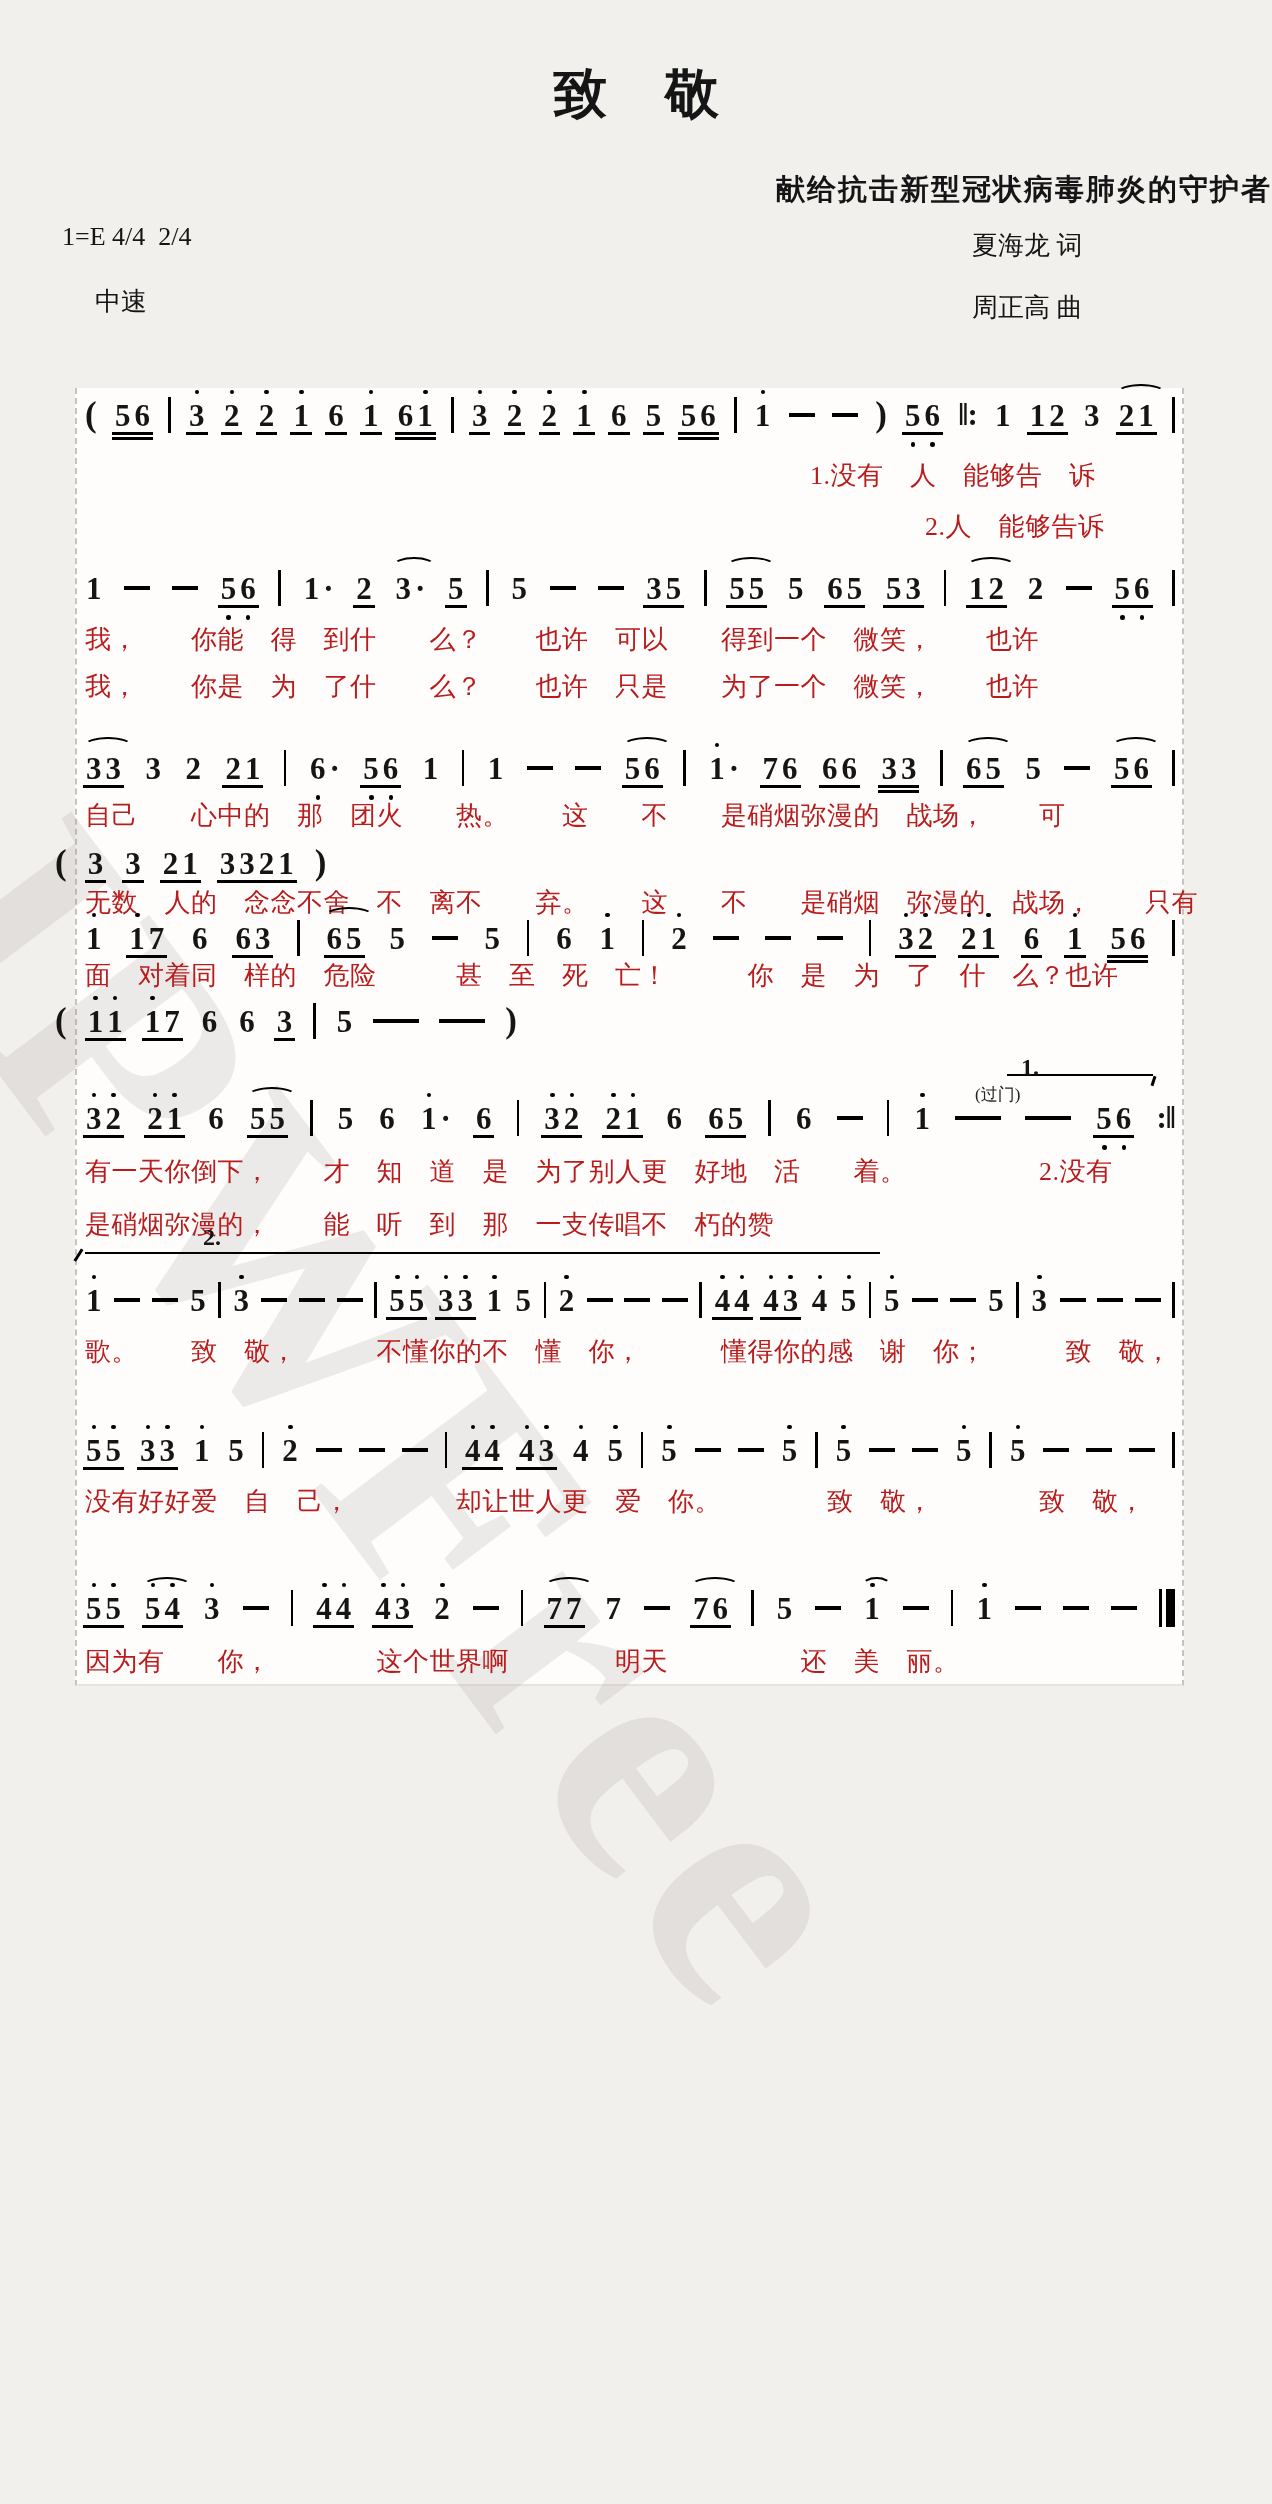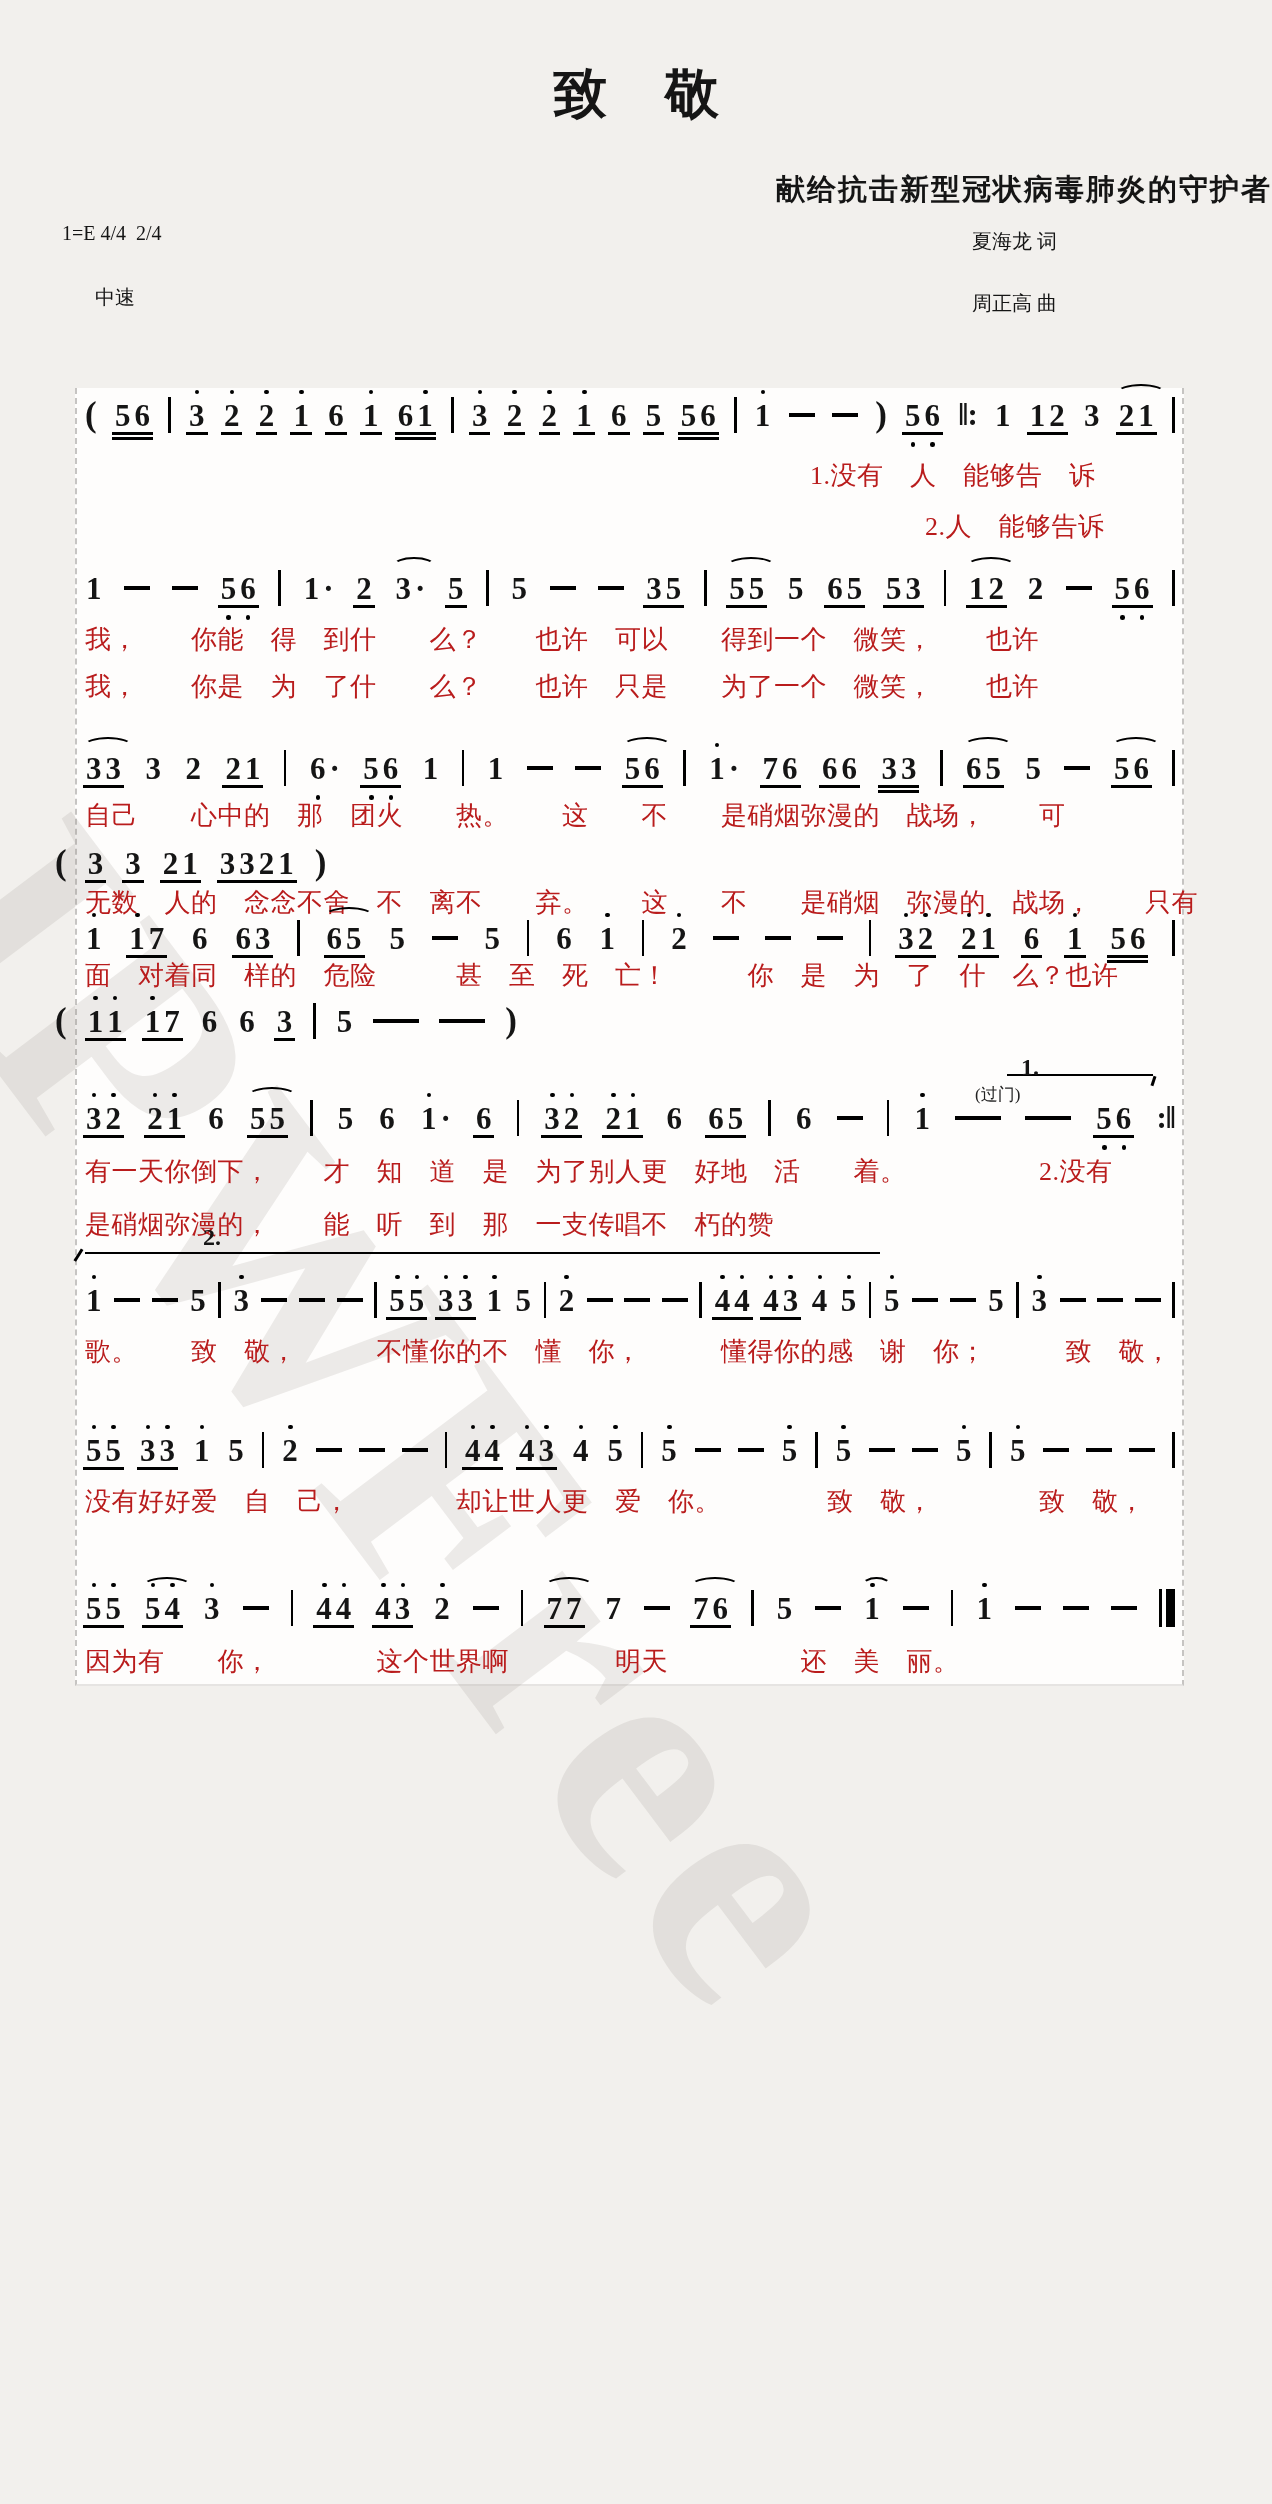--- a/index.html
+++ b/index.html
@@ -3,21 +3,21 @@
 <meta charset="utf-8">
 <style>
   html,body{margin:0;padding:0;}
   #page{position:relative;width:1272px;height:2504px;background:#f2f0ed;overflow:hidden;
         font-family:"Liberation Serif","DejaVu Serif",serif;color:#151515;}
   
   .title{position:absolute;left:0;top:58px;width:100%;text-align:center;
          font-size:54px;font-weight:700;letter-spacing:22px;text-indent:22px;}
   .subtitle{position:absolute;left:0;top:170px;width:100%;text-align:right;
             font-size:29px;font-weight:700;letter-spacing:2px;}
-  .meta{position:absolute;font-size:20px;white-space:pre;}
+  .meta{position:absolute;font-size:26px;white-space:pre;}
   #keysig{left:62px;top:222px;}
   #tempo{left:95px;top:284px;}
   #lyricist{left:972px;top:228px;}
   #composer{left:972px;top:290px;}
   
   #sheet{position:absolute;left:75px;top:388px;width:1105px;height:1296px;background:#fefdfc;
          border-left:2px dashed #c6c4c2;border-right:2px dashed #c6c4c2;border-bottom:2px solid #e6e4e2;}
   #wm{position:absolute;left:30px;top:330px;font-size:330px;font-weight:700;
       font-family:"Liberation Serif",serif;color:rgba(140,135,130,0.16);
       transform:rotate(53deg);transform-origin:0 0;letter-spacing:12px;white-space:pre;z-index:0;pointer-events:none;}

